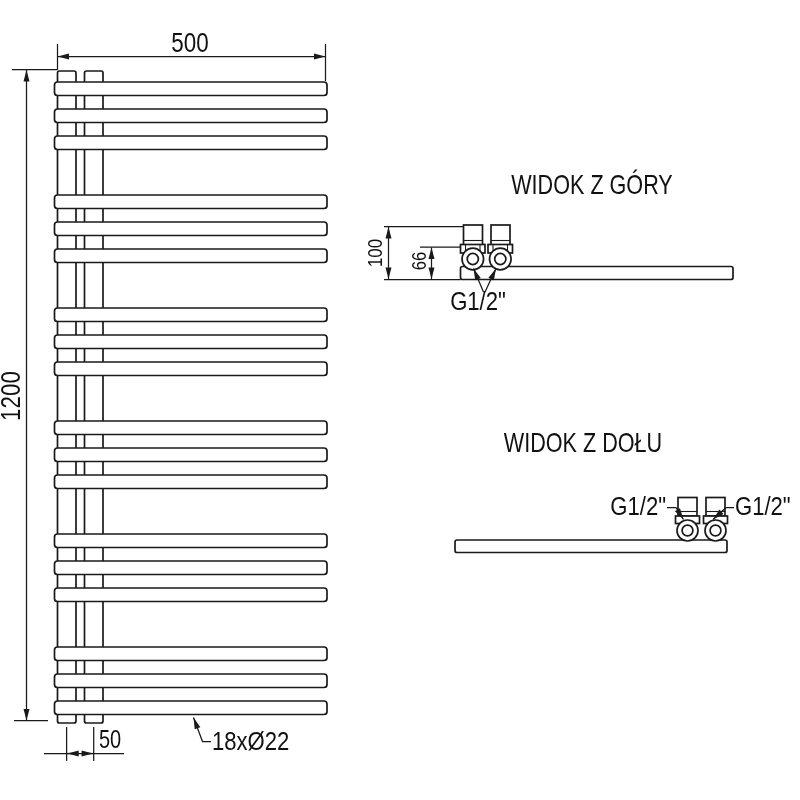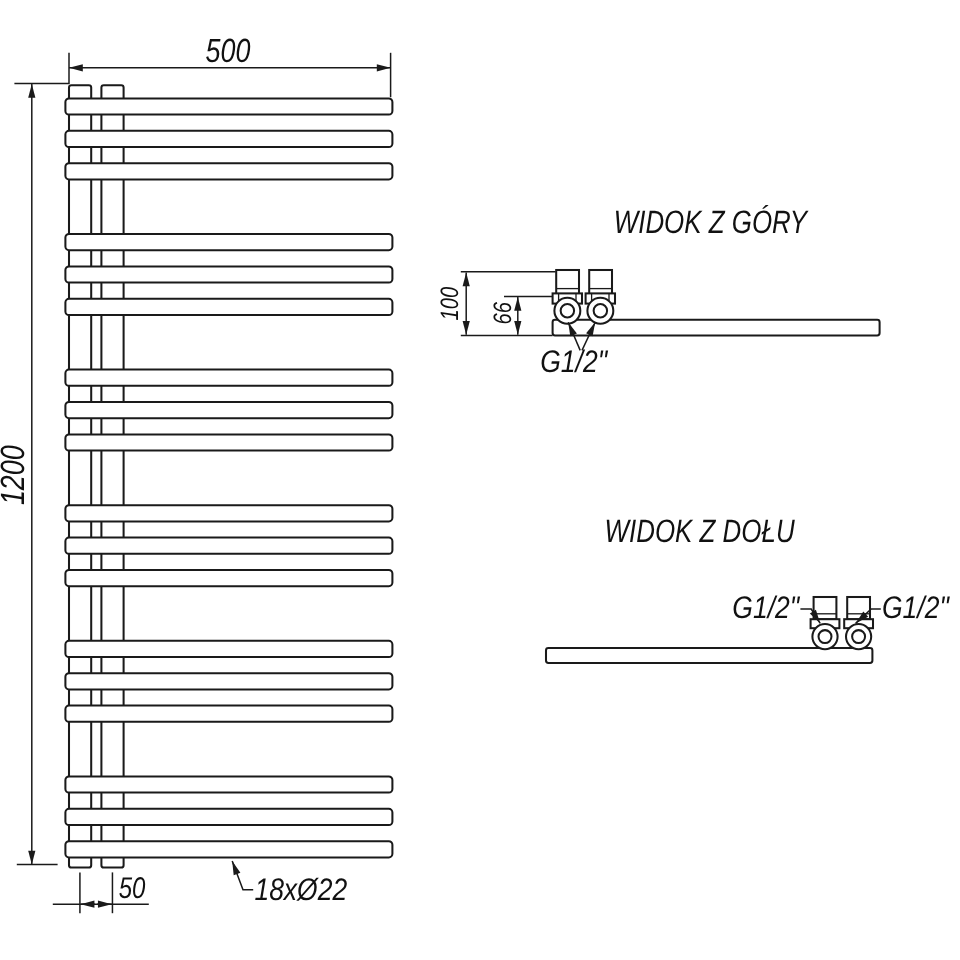--- a/index.html
+++ b/index.html
@@ -1,16 +1,16 @@
 <!DOCTYPE html>
 <html><head>
 <meta charset="utf-8">
 <style>
   html,body{margin:0;padding:0;background:#ffffff;}
-  .canvas{position:relative;width:800px;height:800px;background:#ffffff;overflow:hidden;font-style:italic;}
+  .canvas{position:relative;width:800px;height:800px;background:#ffffff;overflow:hidden;}
   svg{display:block;}
   .outline{fill:#ffffff;stroke:#1a1a1a;stroke-width:1.7;}
   .thin{fill:none;stroke:#1a1a1a;stroke-width:1.25;}
   .detail{fill:none;stroke:#1a1a1a;stroke-width:1.1;}
   .arrowfill{fill:#1a1a1a;stroke:none;}
   text{font-family:"Liberation Sans","DejaVu Sans",sans-serif;fill:#111;font-weight:500;}
   .t-dim-lg{font-size:28px;}
   .t-dim-md{font-size:25px;}
   .t-dim-sm{font-size:21px;}
   .t-label{font-size:26px;}

